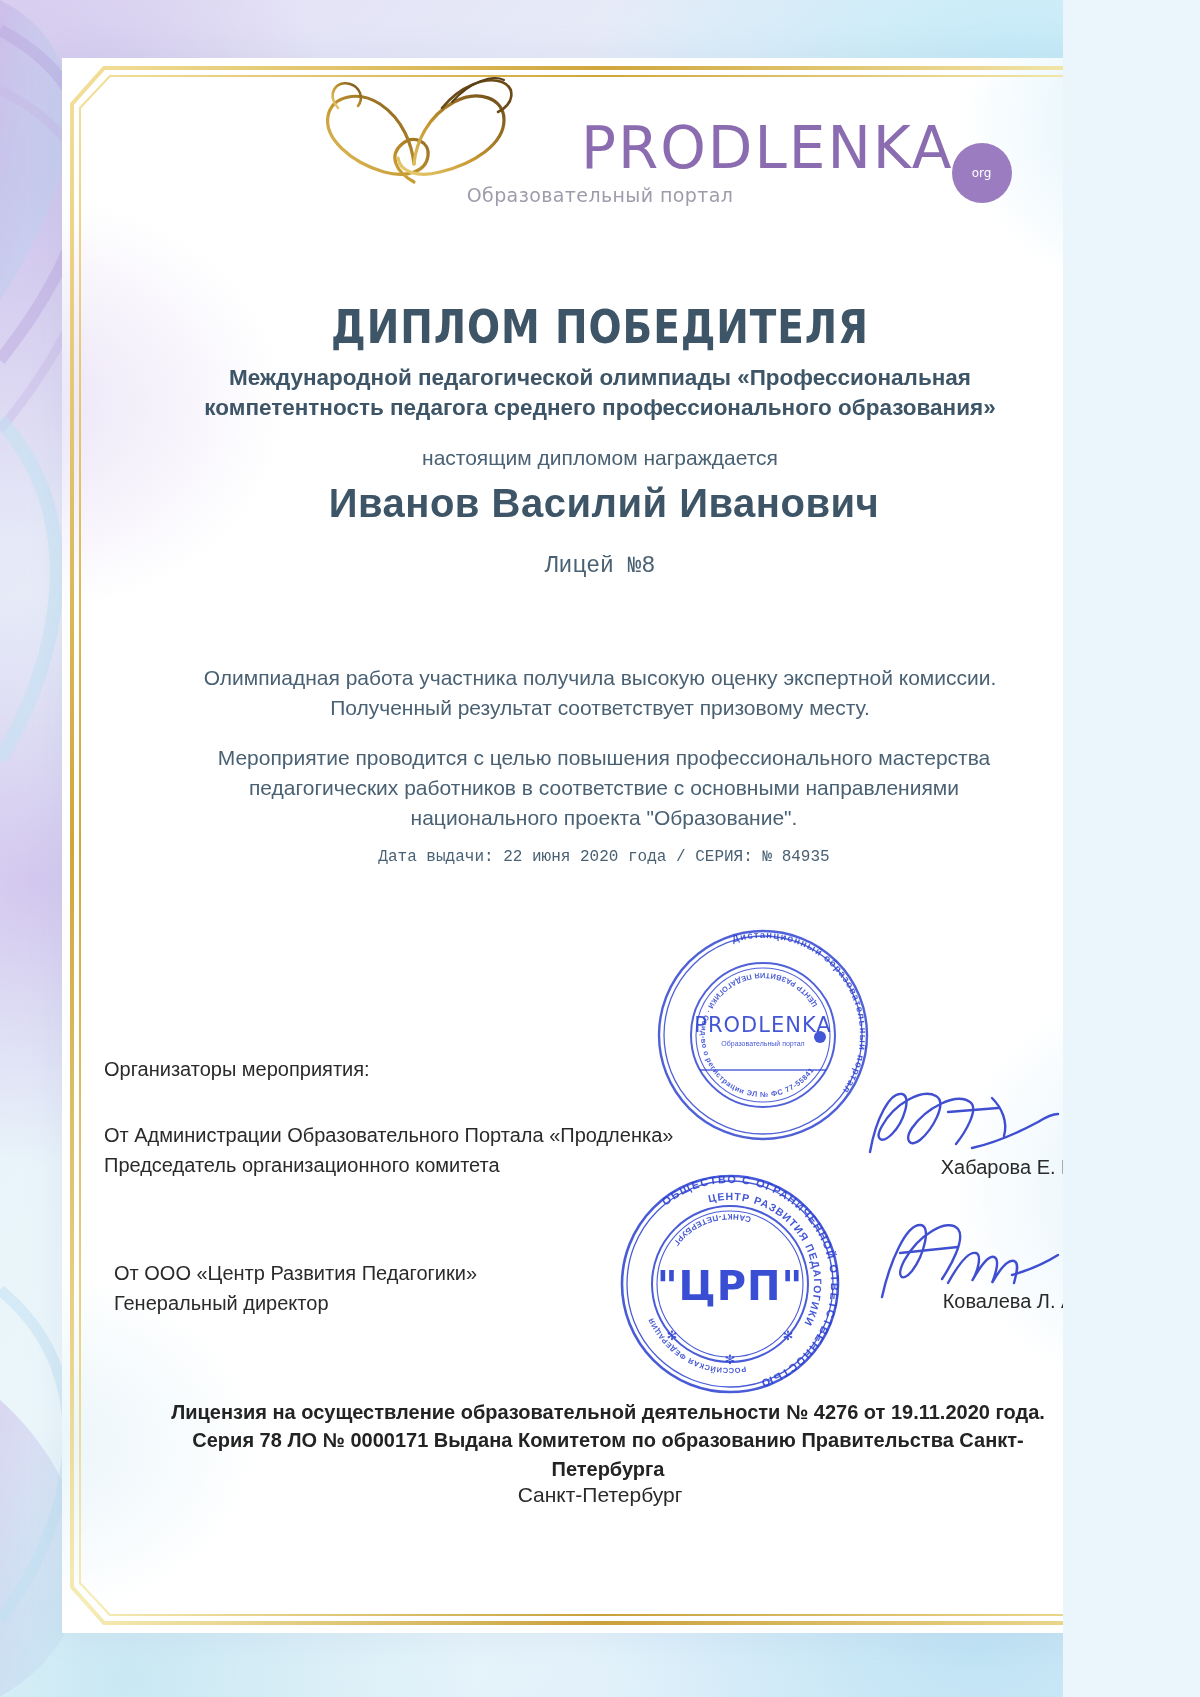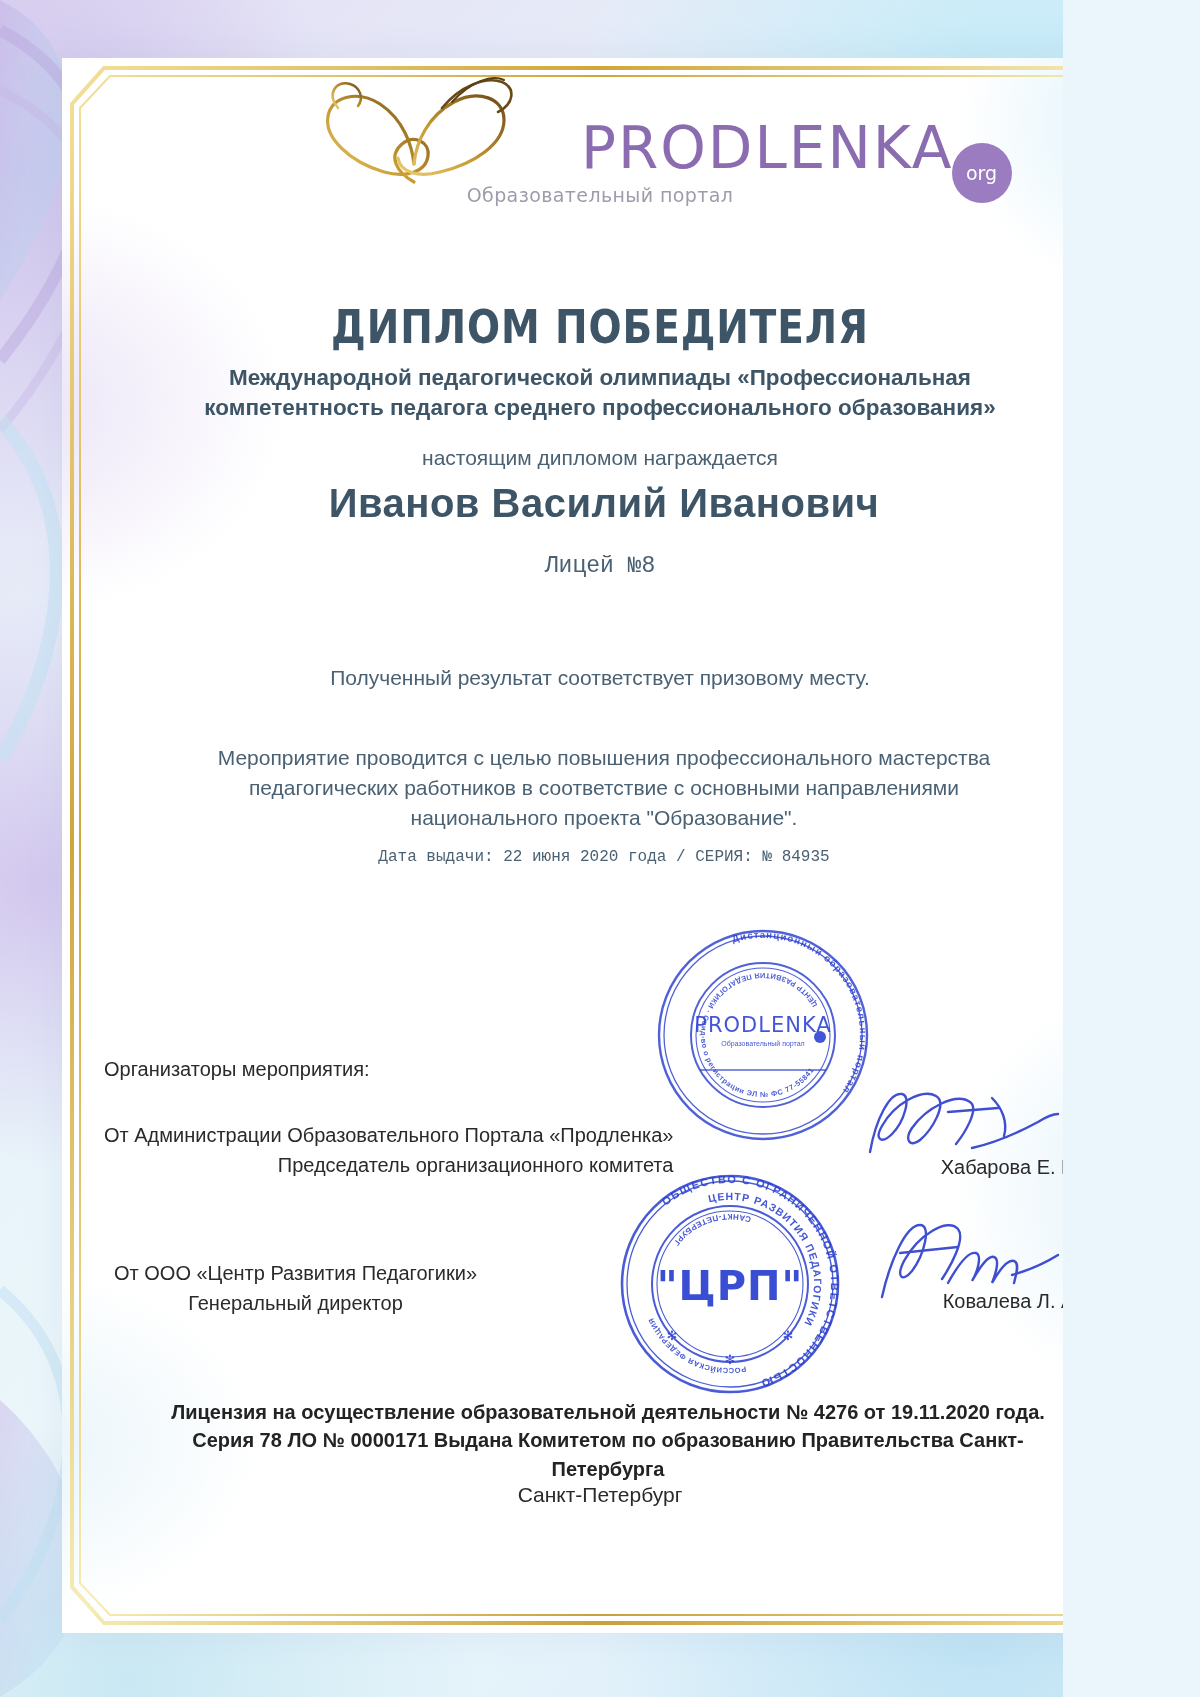--- a/index.html
+++ b/index.html
@@ -44,21 +44,21 @@
   .flourish{height:118px;margin-bottom:-18px;}
   .logo-row{position:relative;display:inline-block;}
   .wordmark{
     font-family:"DejaVu Sans","Liberation Sans",sans-serif;
     font-size:58px;letter-spacing:2px;color:#8b6cb0;font-weight:400;
     line-height:1;
   }
   .org-badge{
     position:absolute;right:-58px;bottom:-26px;
     width:60px;height:60px;border-radius:50%;background:#9b7cc0;
-    color:#fff;font-size:19px;line-height:60px;
+    color:#fff;font-size:12px;line-height:60px;
     font-family:"DejaVu Sans","Liberation Sans",sans-serif;
   }
   .logo-sub{
     margin-top:7px;color:#9c9cab;font-size:19px;letter-spacing:.4px;
     font-family:"DejaVu Sans","Liberation Sans",sans-serif;
   }
 
   
   .t-center{text-align:center;}
   .diploma-title{
@@ -98,22 +98,22 @@
   .issue{
     position:absolute;left:8px;right:0;top:790px;
     font-size:16px;color:#4a6173;font-family:Liberation Mono, monospace;
   }
 
   
   .org-head{
     position:absolute;left:42px;top:1000px;
     font-size:20px;color:#2a2a2a;
   }
-  .sig-block1{position:absolute;left:42px;top:1062px;font-size:20px;color:#2a2a2a;line-height:1.52;text-align:right;}
-  .sig-block2{position:absolute;left:52px;top:1200px;font-size:20px;color:#2a2a2a;line-height:1.52;text-align:center;}
+  .sig-block1{position:absolute;left:42px;top:1062px;font-size:20px;color:#2a2a2a;line-height:1.52;}
+  .sig-block2{position:absolute;left:52px;top:1200px;font-size:20px;color:#2a2a2a;line-height:1.52;}
   .sig-name1{position:absolute;right:58px;top:1098px;font-size:20px;color:#2a2a2a;}
   .sig-name2{position:absolute;right:58px;top:1232px;font-size:20px;color:#2a2a2a;}
 
   .stamp{position:absolute;pointer-events:none;}
   .sig-ink{position:absolute;pointer-events:none;}
 
   
   .license{
     position:absolute;left:76px;right:60px;top:1340px;
     font-size:20px;font-weight:bold;color:#232323;line-height:1.42;
@@ -199,20 +199,21 @@
     <div class="olympiad t-center">
       <div>Международной педагогической олимпиады «Профессиональная</div>
       <div>компетентность педагога среднего профессионального образования»</div>
     </div>
 
     <div class="awarded t-center">настоящим дипломом награждается</div>
     <div class="winner-name t-center">Иванов Василий Иванович</div>
     <div class="org-school t-center">Лицей №8</div>
 
     <div class="para1 t-center">
+      <div>Олимпиадная работа участника получила высокую оценку экспертной комиссии.</div>
       <div>Полученный результат соответствует призовому месту.</div>
     </div>
 
     <div class="para2 t-center">
       <div>Мероприятие проводится с целью повышения профессионального мастерства</div>
       <div>педагогических работников в соответствие с основными направлениями</div>
       <div>национального проекта "Образование".</div>
     </div>
 
     <div class="issue t-center">Дата выдачи: 22 июня 2020 года / СЕРИЯ: № 84935</div>

